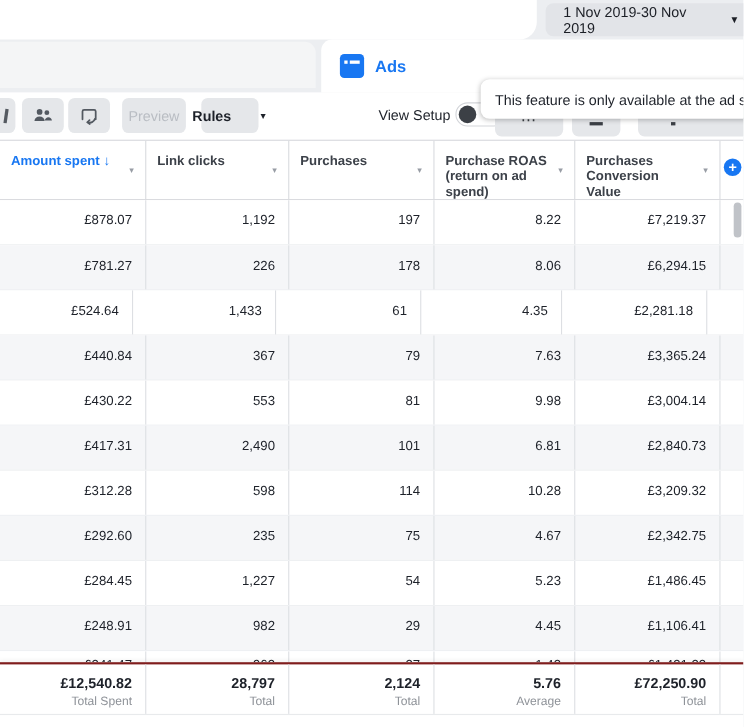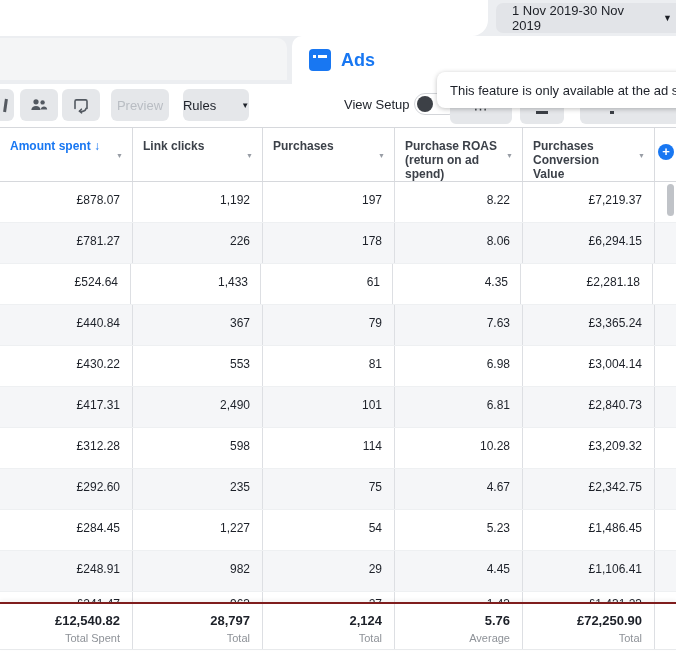--- a/index.html
+++ b/index.html
@@ -13,34 +13,34 @@
             font-size:13px;color:#1c1f26;cursor:pointer;}
   .date-caret{font-size:9px;color:#1c1f26;margin-left:10px;}
 
   
   .tab-left{position:absolute;left:-12px;top:38px;width:299px;height:42px;background:#f4f5f6;border-radius:0 10px 0 0;}
   .ads-tab{position:absolute;left:292px;top:36px;width:392px;height:48px;background:#fff;border-radius:10px 0 0 0;
            display:flex;align-items:center;gap:10px;padding-left:17px;box-sizing:border-box;}
   .ads-icon{width:22px;height:22px;background:#1877f2;border-radius:4px;position:relative;flex:0 0 auto;}
   .ads-icon .dot{position:absolute;left:4px;top:6px;width:3px;height:3px;background:#fff;}
   .ads-icon .bar{position:absolute;left:9px;top:6px;width:9px;height:3px;background:#fff;}
-  .ads-label{font-size:18px;font-weight:bold;color:#1877f2;}
+  .ads-label{font-size:15px;font-weight:bold;color:#1877f2;}
 
   
   .panel{position:absolute;left:0;top:84px;width:676px;height:577px;background:#fff;}
 
   
   .tbtn{position:absolute;top:89px;height:32px;background:#e5e7ea;border-radius:6px;display:flex;
         align-items:center;justify-content:center;cursor:pointer;}
   .btn-clip{left:-26px;width:40px;justify-content:flex-end;padding-right:7px;box-sizing:border-box;}
   .pencil-sliver{width:3px;height:13px;background:#555a61;transform:rotate(8deg);}
   .btn-people{left:20px;width:38px;}
   .btn-swap{left:62px;width:38px;}
   .btn-preview{left:111px;width:58px;font-size:13px;color:#b9bdc3;}
-  .btn-rules{left:183px;width:66px;font-size:13px;color:#1d2129;gap:25px;}
+  .btn-rules{left:183px;width:52px;font-size:13px;color:#1d2129;gap:25px;font-weight:bold;}
   .rules-caret{font-size:8px;color:#1d2129;}
   .viewsetup{position:absolute;left:344px;top:97px;font-size:13px;color:#1d2129;}
   .toggle{position:absolute;left:414px;top:93px;width:46px;height:22px;border-radius:11px;background:#fff;
           border:1px solid #d3d5d9;box-sizing:border-box;cursor:pointer;}
   .knob{position:absolute;left:2px;top:2px;width:16px;height:16px;border-radius:50%;background:#3c4046;}
 
   
   .obtn{position:absolute;top:96px;height:28px;background:#e5e7ea;border-radius:6px;z-index:1;cursor:pointer;}
   .ob1{left:450px;width:62px;} .ob2{left:520px;width:44px;} .ob3{left:580px;width:100px;}
   .ob-dots{position:absolute;left:50%;transform:translateX(-50%);top:6px;color:#3c4046;font-size:14px;line-height:14px;letter-spacing:1px;}
@@ -168,40 +168,40 @@
       </div>
       <div class="tr alt">
         <div class="td" style="width: 133px;">£781.27</div>
         <div class="td" style="width: 130px;">226</div>
         <div class="td" style="width: 132px;">178</div>
         <div class="td" style="width: 128px;">8.06</div>
         <div class="td" style="width: 132px;">£6,294.15</div>
         <div class="td stub"></div>
       </div>
       <div class="tr">
-        <div class="td" style="width: 131px;">£524.64</div>
+        <div class="td" style="width: 121px;">£524.64</div>
         <div class="td" style="width: 130px;">1,433</div>
         <div class="td" style="width: 132px;">61</div>
         <div class="td" style="width: 128px;">4.35</div>
         <div class="td" style="width: 132px;">£2,281.18</div>
         <div class="td stub"></div>
       </div>
       <div class="tr alt">
         <div class="td" style="width: 133px;">£440.84</div>
         <div class="td" style="width: 130px;">367</div>
         <div class="td" style="width: 132px;">79</div>
         <div class="td" style="width: 128px;">7.63</div>
         <div class="td" style="width: 132px;">£3,365.24</div>
         <div class="td stub"></div>
       </div>
       <div class="tr">
         <div class="td" style="width: 133px;">£430.22</div>
         <div class="td" style="width: 130px;">553</div>
         <div class="td" style="width: 132px;">81</div>
-        <div class="td" style="width: 128px;">6.98</div>
+        <div class="td" style="width: 128px;">9.98</div>
         <div class="td" style="width: 132px;">£3,004.14</div>
         <div class="td stub"></div>
       </div>
       <div class="tr alt">
         <div class="td" style="width: 133px;">£417.31</div>
         <div class="td" style="width: 130px;">2,490</div>
         <div class="td" style="width: 132px;">101</div>
         <div class="td" style="width: 128px;">6.81</div>
         <div class="td" style="width: 132px;">£2,840.73</div>
         <div class="td stub"></div>

